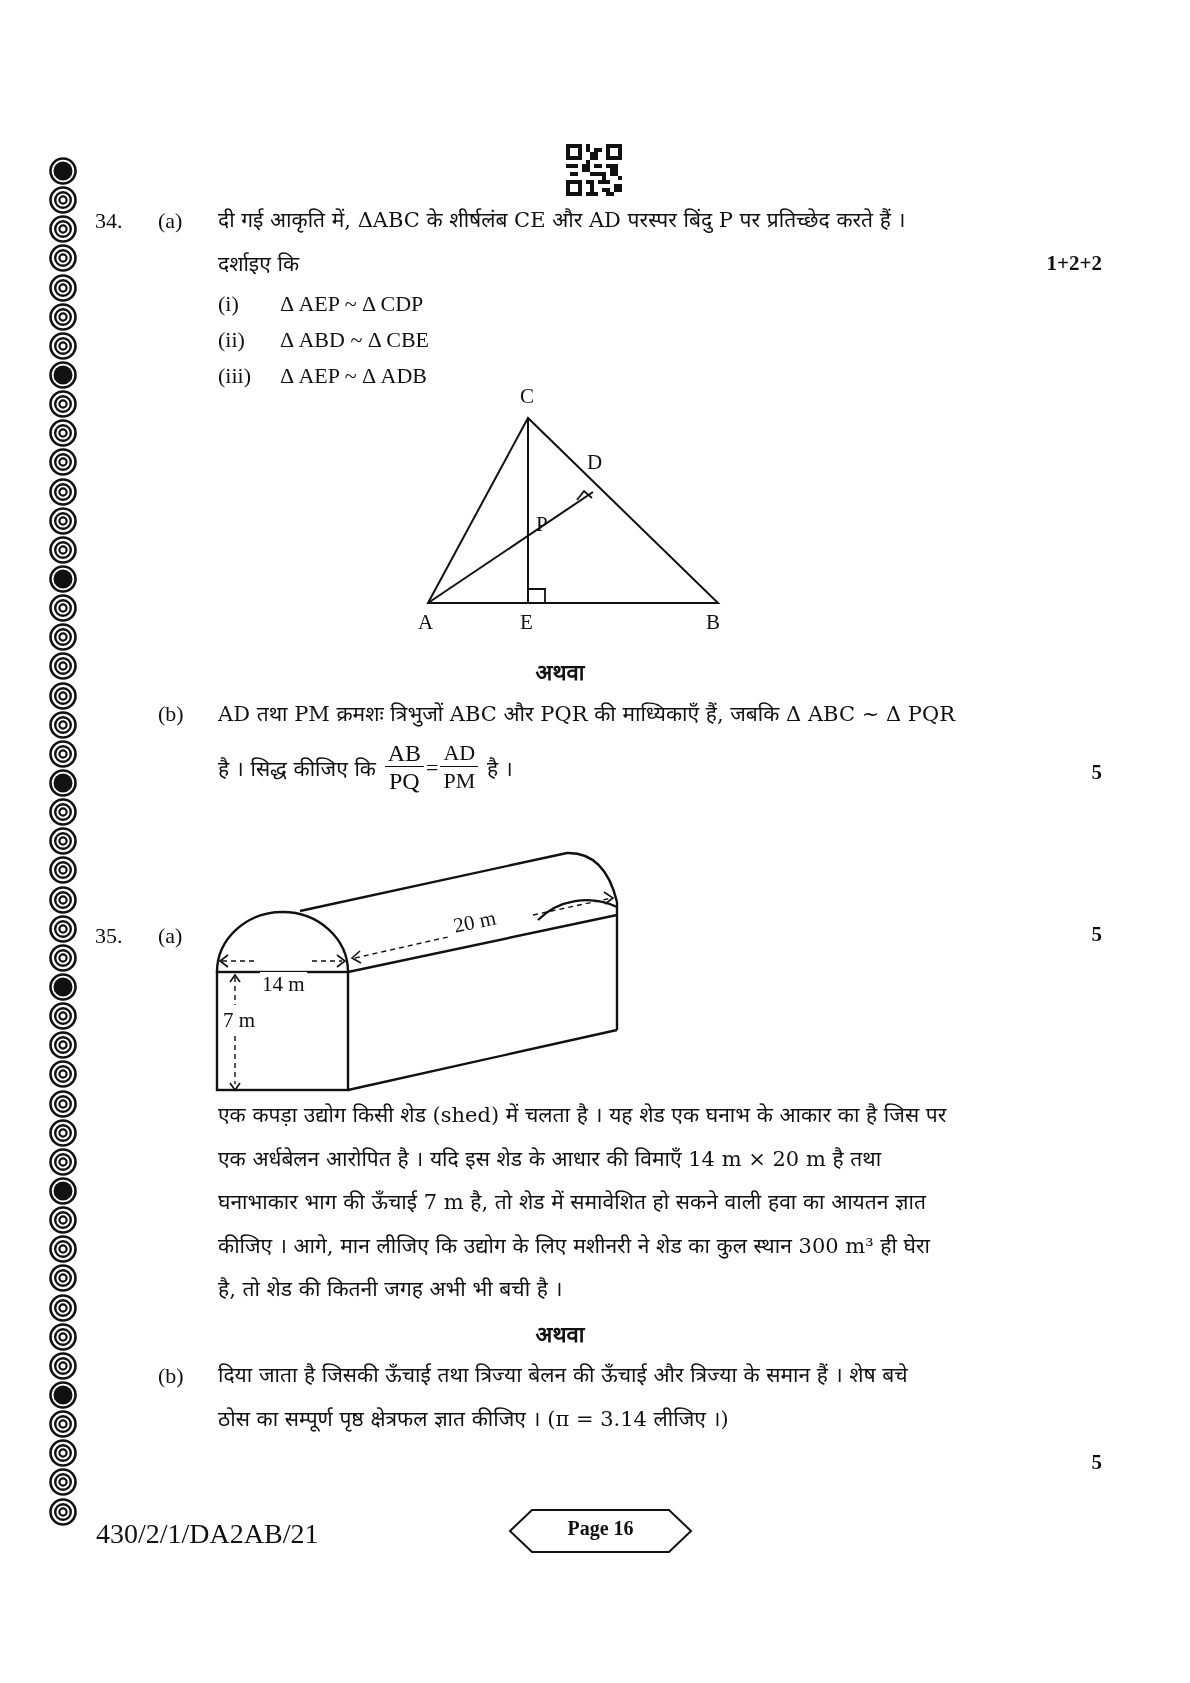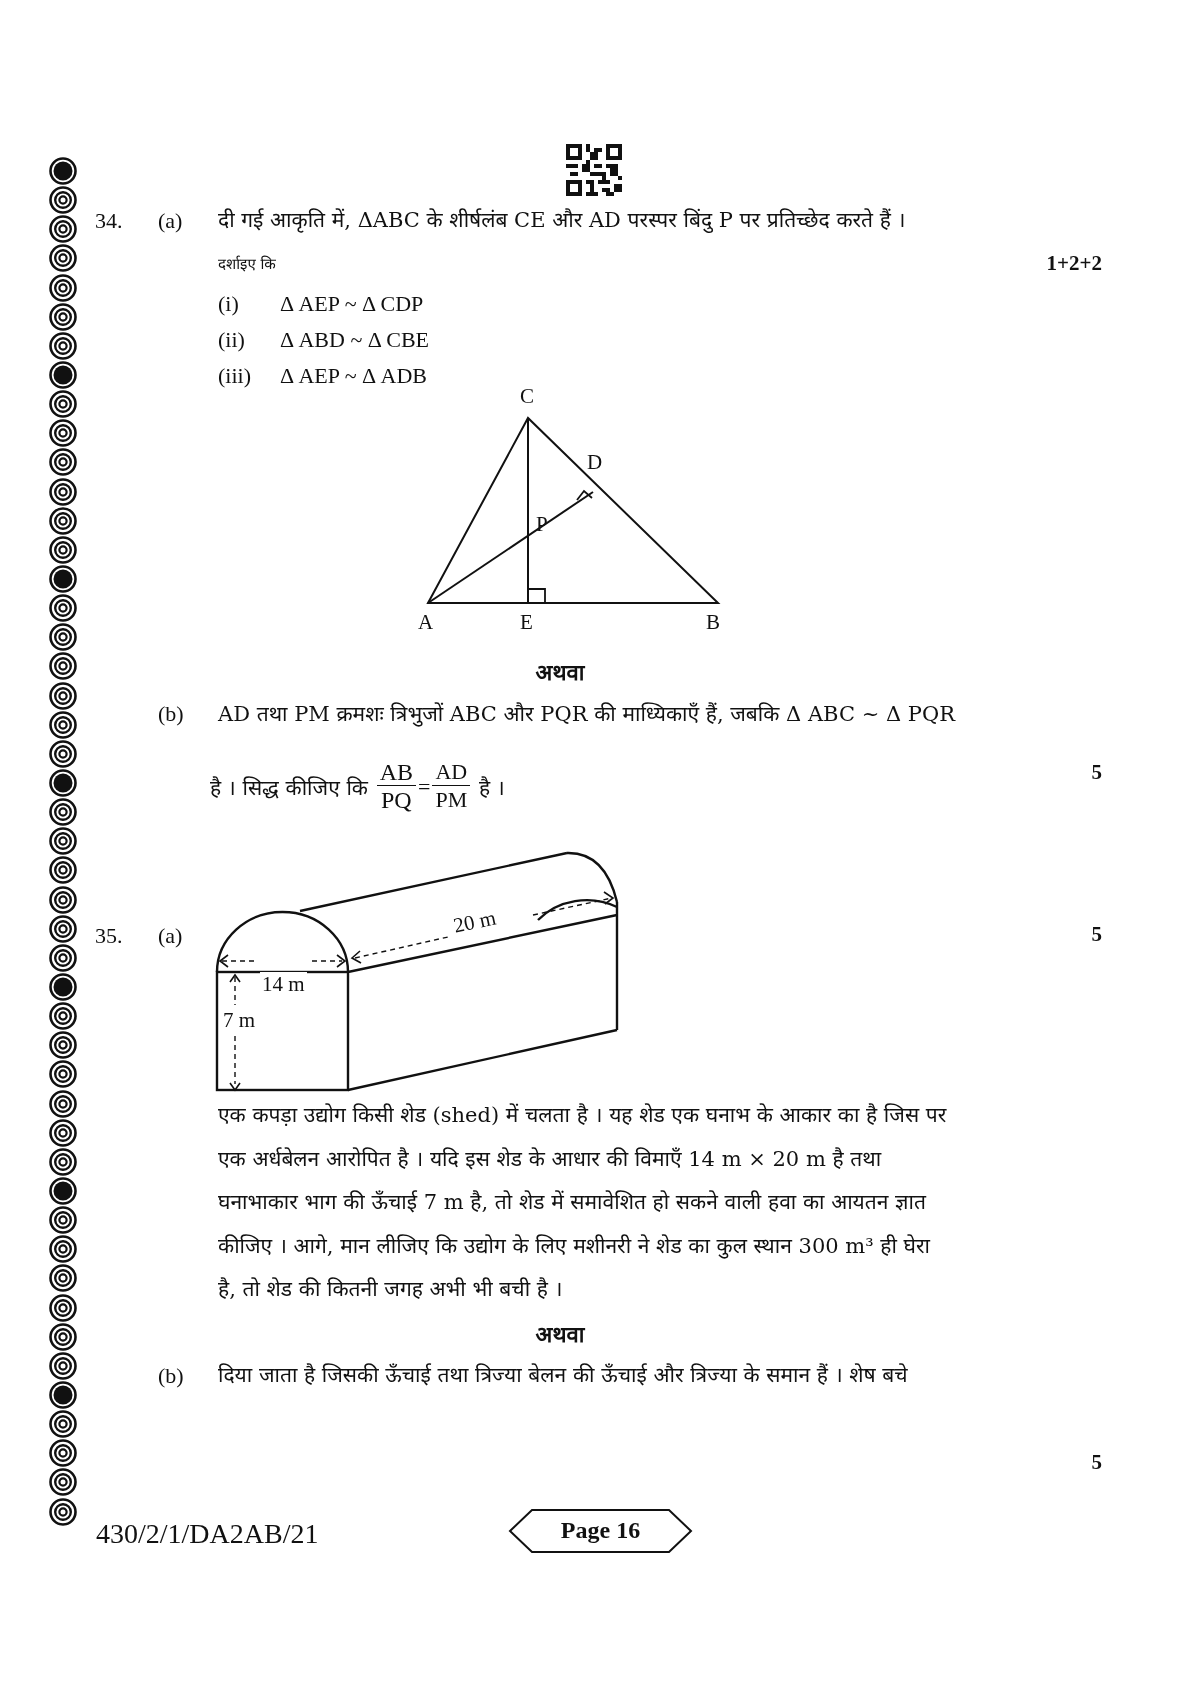--- a/index.html
+++ b/index.html
@@ -11,21 +11,21 @@
   .marks { position: absolute; right: 88px; font-size: 21px; font-weight: bold;
            font-family: "Liberation Serif", serif; }
   .para { font-size: 21px; line-height: 43.5px; text-align: justify; text-align-last: left; }
   .frac { display: inline-block; vertical-align: middle; text-align: center; margin: 0 2px; }
   .frac .num { display: block; border-bottom: 1.5px solid #111; padding: 0 3px; line-height: 26px; }
   .frac .den { display: block; padding: 0 3px; line-height: 28px; }
   .rail { position: absolute; left: 49px; top: 157px; width: 32px; }
   .footer-code { font-size: 28px; font-weight: normal; font-family: "Liberation Serif", serif; }
   .page-badge { position: absolute; left: 508px; top: 1508px; width: 185px; height: 46px; }
   .page-badge span { position: absolute; left: 0; width: 185px; top: 9px; text-align: center;
-                     font-size: 24px; font-weight: bold; font-family: "Liberation Serif", serif; }
+                     font-size: 20px; font-weight: bold; font-family: "Liberation Serif", serif; }
   .center { text-align: center; }
   .athva { font-size: 22px; font-weight: bold; }
   .dlabel { font-family: "Liberation Serif", serif; font-size: 21px; }
 </style>
 </head>
 <body>
 
 <div class="rail">
   <svg width="32" height="1390" viewBox="0 0 32 1390">
     <defs>
@@ -116,21 +116,21 @@
     <rect x="12" y="10" width="2" height="2" fill="#111"></rect>
       <rect x="5" y="12" width="3" height="1" fill="#111"></rect>
     <rect x="10" y="12" width="2" height="1" fill="#111"></rect>
       <rect x="13" y="8" width="1" height="1" fill="#111"></rect>
   </svg>
 </div>
 
 <div class="abs txt latin" style="left:95px; top:207px;text-align:center;">34.</div>
 <div class="abs txt latin" style="left:158px; top:207px;">(a)</div>
 <div class="abs txt" style="left:218px; top:206px; font-size:21px;">दी गई आकृति में, ΔABC के शीर्षलंब CE और AD परस्पर बिंदु P पर प्रतिच्छेद करते हैं ।</div>
-<div class="abs txt" style="left:218px; top:250px; font-size:15px;">दर्शाइए कि</div>
+<div class="abs txt" style="left:218px; top:250px; font-size:21px;">दर्शाइए कि</div>
 <div class="marks" style="top:251px;">1+2+2</div>
 
 <div>
   <div class="abs txt latin" style="left:218px; top:290px;">(i)</div>
   <div class="abs txt latin" style="left:280px; top:290px;">Δ AEP ~ Δ CDP</div>
   <div class="abs txt latin" style="left:218px; top:326px;">(ii)</div>
   <div class="abs txt latin" style="left:280px; top:326px;">Δ ABD ~ Δ CBE</div>
   <div class="abs txt latin" style="left:218px; top:362px;">(iii)</div>
   <div class="abs txt latin" style="left:280px; top:362px;">Δ AEP ~ Δ ADB</div>
 </div>
@@ -150,21 +150,21 @@
   <span class="abs dlabel" style="left:136px; top:122px;">P</span>
   <span class="abs dlabel" style="left:18px; top:220px;">A</span>
   <span class="abs dlabel" style="left:120px; top:220px;">E</span>
   <span class="abs dlabel" style="left:306px; top:220px;">B</span>
 </div>
 
 <div class="abs athva center" style="left:500px; width:120px; top:656px;">अथवा</div>
 
 <div class="abs txt latin" style="left:158px; top:700px;">(b)</div>
 <div class="abs txt" style="left:218px; top:700px; font-size:21px;">AD तथा PM क्रमशः त्रिभुजों ABC और PQR की माध्यिकाएँ हैं, जबकि Δ ABC ~ Δ PQR</div>
-<div class="abs" style="left:210px; top:740px; font-size:21px; white-space:nowrap;margin-top:19px;">
+<div class="abs" style="left:218px; top:740px; font-size:21px; white-space:nowrap;">
   <span style="vertical-align:middle;">है । सिद्ध कीजिए कि</span>
   <span class="frac latin" style="font-size:24px;">
     <span class="num">AB</span>
     <span class="den">PQ</span>
   </span><span class="latin" style="vertical-align:middle; font-size:22px;">=</span><span class="frac latin" style="font-size:22px;">
     <span class="num">AD</span>
     <span class="den">PM</span>
   </span>
   <span style="vertical-align:middle;">है ।</span>
 </div>
@@ -222,20 +222,21 @@
   <div>घनाभाकार भाग की ऊँचाई 7 m है, तो शेड में समावेशित हो सकने वाली हवा का आयतन ज्ञात</div>
   <div>कीजिए । आगे, मान लीजिए कि उद्योग के लिए मशीनरी ने शेड का कुल स्थान 300 m³ ही घेरा</div>
   <div>है, तो शेड की कितनी जगह अभी भी बची है ।</div>
 </div>
 
 <div class="abs athva center" style="left:500px; width:120px; top:1318px;">अथवा</div>
 
 <div class="abs txt latin" style="left:158px; top:1362px;">(b)</div>
 <div class="abs para" style="left:218px; top:1354px; width:830px; font-size:21px;">
   <div>दिया जाता  है जिसकी ऊँचाई तथा त्रिज्या बेलन की ऊँचाई और त्रिज्या के समान हैं । शेष बचे</div>
+  <div>ठोस का सम्पूर्ण पृष्ठ क्षेत्रफल ज्ञात कीजिए । (π = 3.14 लीजिए ।)</div>
 </div>
 <div class="marks" style="top:1450px;">5</div>
 
 <div class="abs footer-code" style="left:96px; top:1518px;">430/2/1/DA2AB/21</div>
 <div class="page-badge">
   <svg width="185" height="46" viewBox="0 0 185 46">
     <polygon points="2,23 24,2 161,2 183,23 161,44 24,44" fill="none" stroke="#111" stroke-width="2"></polygon>
   </svg>
   <span>Page 16</span>
 </div>

